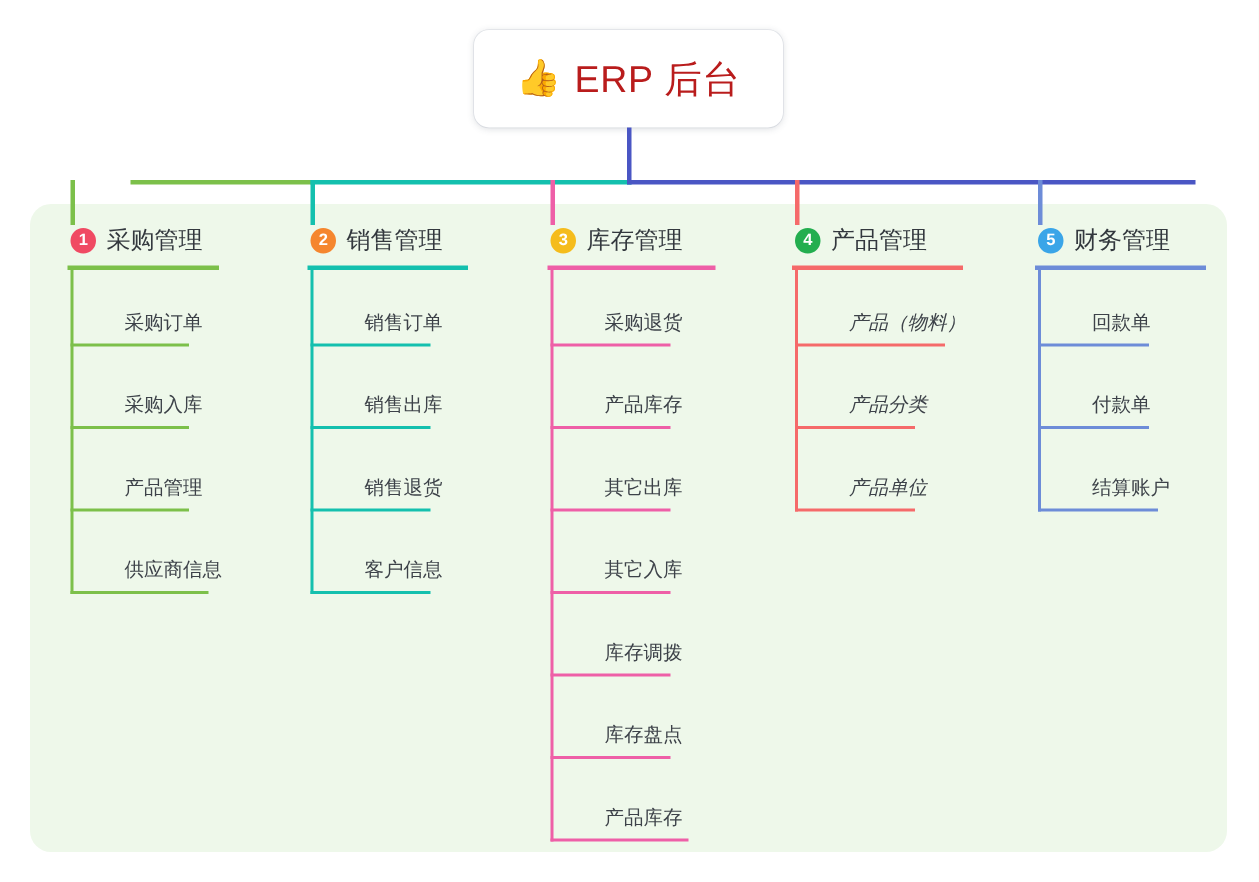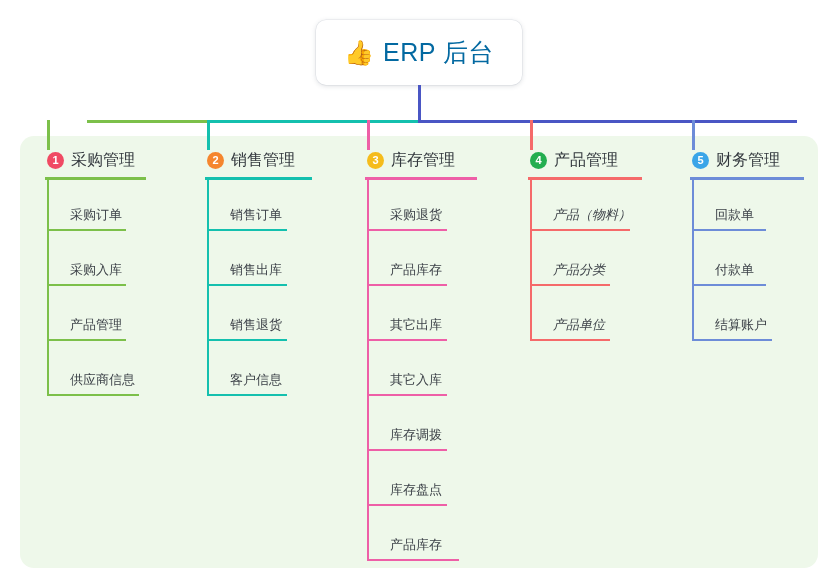--- a/index.html
+++ b/index.html
@@ -44,21 +44,21 @@
     gap: 9px;
   }
   #root-node .thumb {
     font-size: 24px;
     line-height: 1;
     display: inline-block;
   }
   #root-node .root-title {
     font-size: 25px;
     letter-spacing: 0.5px;
-    color: #0369a1;
+    color: #b91c1c;
     white-space: nowrap;
   }
 
   
   .conn {
     position: absolute;
   }
   .conn-h {
     height: 3px;
   }
@@ -119,21 +119,21 @@
     top: 0;
     width: 2px;
   }
   .leaf {
     position: relative;
     height: 55px;
     box-sizing: border-box;
   }
   .leaf-label {
     position: absolute;
-    left: 25px;
+    left: 38px;
     bottom: 11px;
     font-size: 13px;
     color: #3d4249;
     white-space: nowrap;
   }
   .leaf-rule {
     position: absolute;
     left: 2px;
     bottom: 4px;
     height: 2px;

